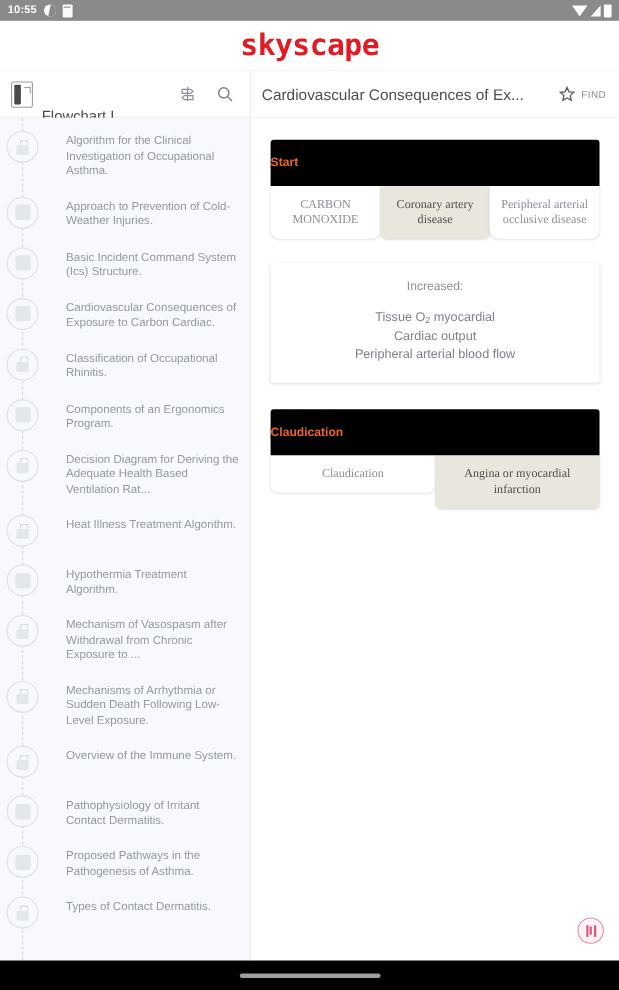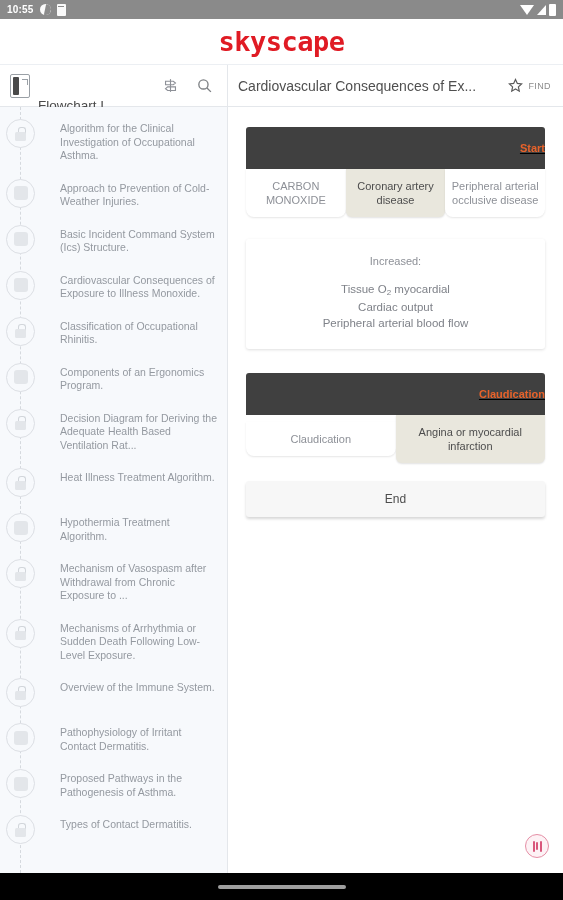--- a/index.html
+++ b/index.html
@@ -106,27 +106,27 @@
   .glyph-square { width:14px; height:14px; background:#e3e6ea; border-radius:3px; }
   .item-label {
     font-size:10.5px; line-height:13.5px; color:#9499a0; padding-top:3px;
     word-break:break-word;
     margin-left:15px;
   }
 
   
   .flow-panel { flex:1; background:#ffffff; padding:20px 18px 0 18px; overflow-y:auto; }
   .band {
-    background:#404040; border-radius:3px 3px 0 0;
-    display:flex; align-items:center; justify-content:flex-end;
+    background:#000000; border-radius:3px 3px 0 0;
+    display:flex; align-items:center; justify-content:flex-start;
     height:42px;
     text-decoration:underline;
   }
   .band-label { color:#e8622a; font-size:11px; font-weight:bold; }
-  .row { display:flex; align-items:center; }
+  .row { display:flex; align-items:flex-start;font-family:Liberation Serif, serif; }
   .cell {
     flex:1; display:flex; align-items:center; justify-content:center;
     text-align:center; font-size:11px; line-height:14px; color:#8d9097;
     padding:10px 6px;
     background:#ffffff;
     border-radius:0 0 8px 8px;
     box-shadow:0 1px 2px rgba(0,0,0,.10);
   }
   .cell.sel {
     background:#e9e7dd; color:#4d4d4d; border-radius:0 0 6px 6px;
@@ -236,21 +236,21 @@
           <div class="item">
             <div class="node">
               <span class="glyph-square"></span>
             </div>
             <div class="item-label">Basic Incident Command System (Ics) Structure.</div>
           </div>
           <div class="item">
             <div class="node">
               <span class="glyph-square"></span>
             </div>
-            <div class="item-label">Cardiovascular Consequences of Exposure to Illness Monoxide.</div>
+            <div class="item-label">Cardiovascular Consequences of Exposure to Carbon Cardiac.</div>
           </div>
           <div class="item">
             <div class="node">
               <span class="glyph-lock"></span>
             </div>
             <div class="item-label">Classification of Occupational Rhinitis.</div>
           </div>
           <div class="item">
             <div class="node">
               <span class="glyph-square"></span>
@@ -337,23 +337,20 @@
       <div class="spacer-22"></div>
 
       <div class="band">
         <span class="band-label">Claudication</span>
       </div>
       <div class="row" id="step2-row">
           <div class="cell">Claudication</div>
           <div class="cell sel">Angina or myocardial infarction</div>
         </div>
 
-      <div class="end-box">
-        <span>End</span>
-      </div>
     </div>
   </div>
 
   <div class="fab">
     <i></i>
     <i></i>
     <i></i>
   </div>
 
   <div class="nav-bar">

